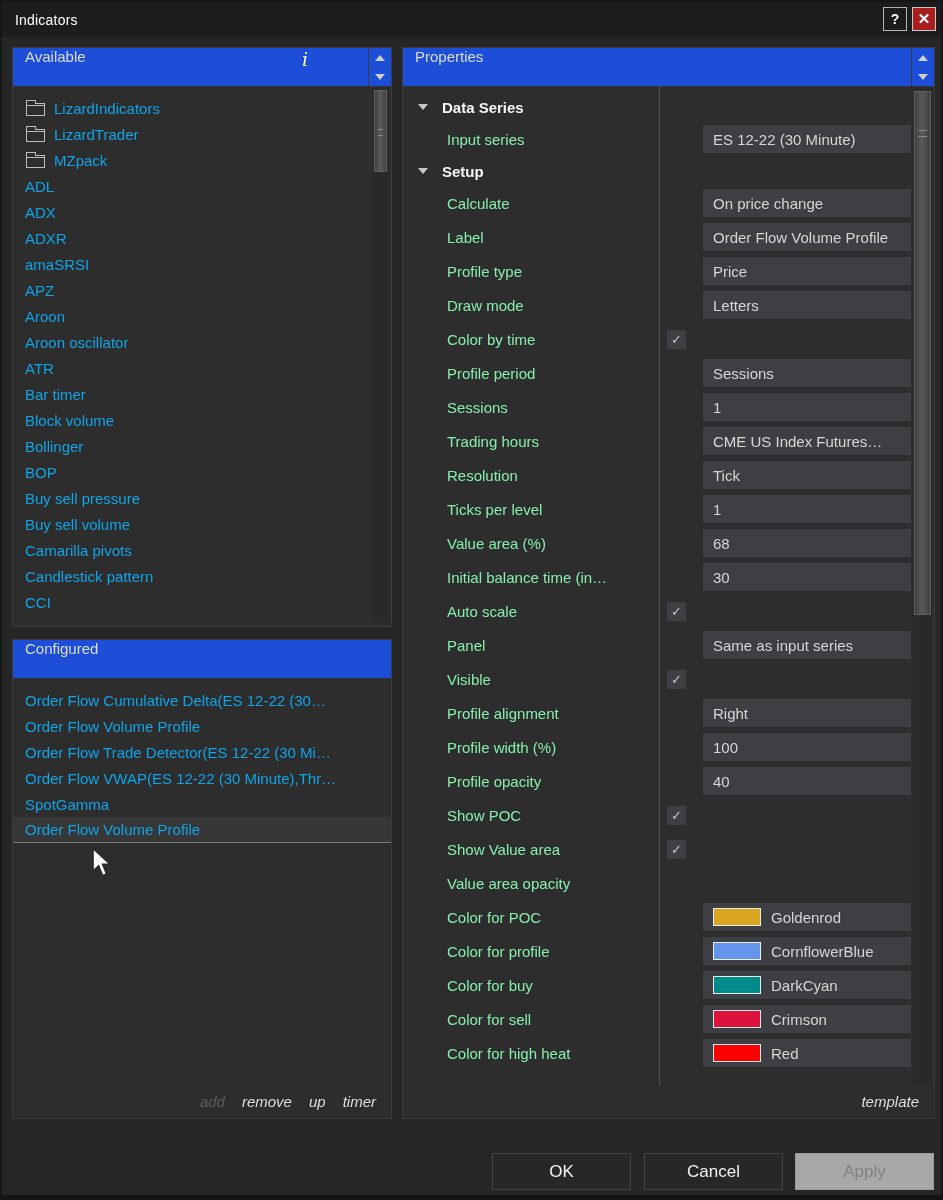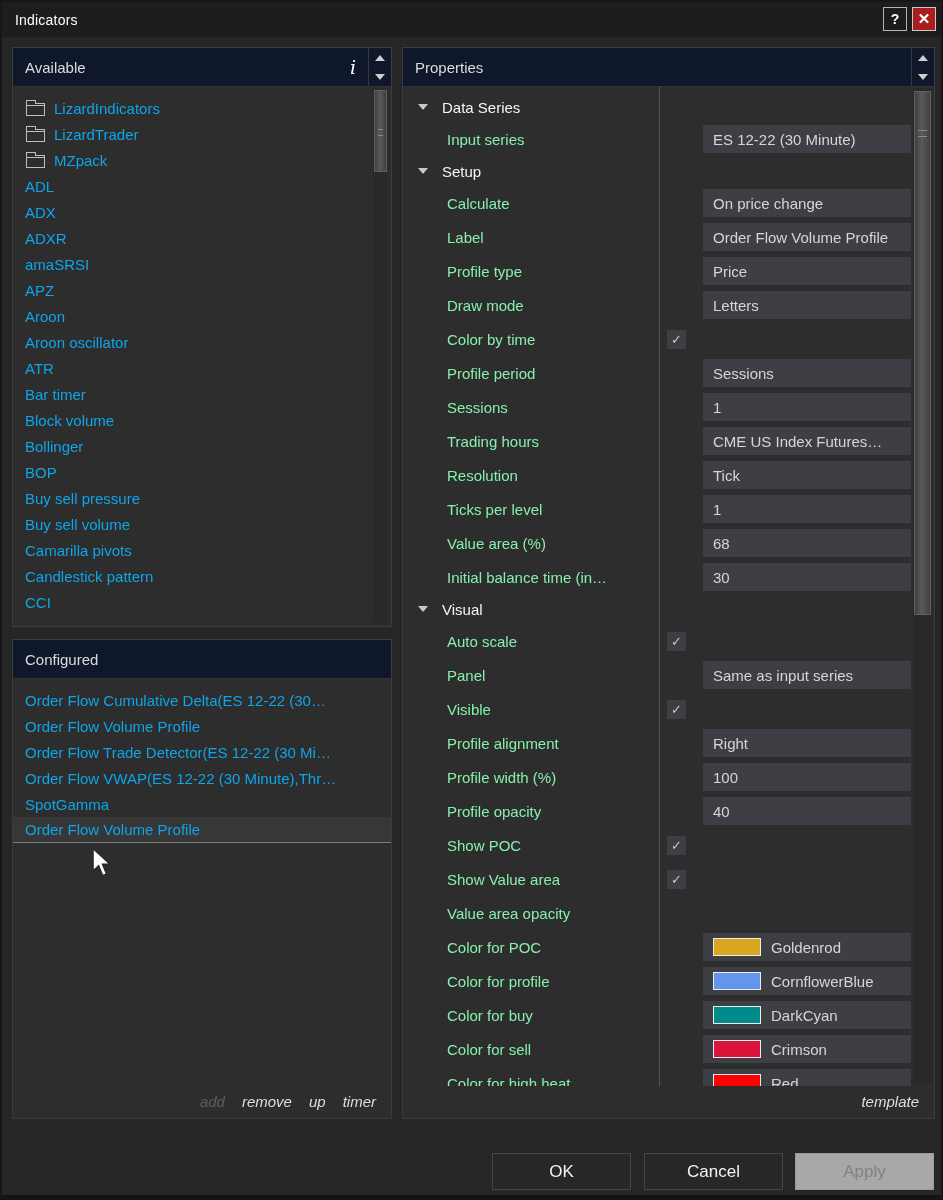--- a/index.html
+++ b/index.html
@@ -11,22 +11,22 @@
   
   .titlebar{position:absolute;left:0;top:0;right:0;height:35px;background:#1d1d1d;display:flex;align-items:center;}
   .window-title{color:#ffffff;font-size:14px;padding-left:13px;letter-spacing:.2px;}
   .tb-btns{position:absolute;right:5px;top:5px;display:flex;gap:5px;}
   .tb-btn{width:24px;height:24px;display:flex;align-items:center;justify-content:center;
     font-weight:bold;font-size:14px;color:#ffffff;box-sizing:border-box;cursor:default;}
   .help-btn{background:#1c1c1c;border:1px solid #b5b5b5;}
   .close-btn{background:#a81d1d;border:1px solid #c9c9c9;font-size:15px;}
   
   .panel{position:absolute;background:#2d2d2d;border:1px solid #3c3c3c;box-sizing:border-box;}
-  .panel-header{position:absolute;left:0;top:0;right:0;height:38px;background:#0f172a;
-    display:flex;align-items:center;color:#dcdcdc;font-size:15px;border-bottom:1px solid #333;}
+  .panel-header{position:absolute;left:0;top:0;right:0;height:38px;background:#1d4ed8;
+    display:flex;color:#dcdcdc;font-size:15px;border-bottom:1px solid #333;gap:48px;}
   .header-label{padding-left:12px;flex:1;white-space:nowrap;}
   .info-icon{font-family:"DejaVu Serif",serif;font-style:italic;font-size:19px;color:#ffffff;padding-right:12px;}
   .spin-col{width:22px;height:100%;border-left:1px solid #3a3a3a;display:flex;flex-direction:column;}
   .spin-btn{flex:1;display:flex;align-items:center;justify-content:center;}
   .tri-up{width:0;height:0;border-left:5px solid transparent;border-right:5px solid transparent;border-bottom:6px solid #cfcfcf;}
   .tri-dn{width:0;height:0;border-left:5px solid transparent;border-right:5px solid transparent;border-top:6px solid #cfcfcf;}
   #available-panel{left:10px;top:45px;width:380px;height:580px;}
   #configured-panel{left:10px;top:637px;width:380px;height:480px;}
   #properties-panel{left:400px;top:45px;width:533px;height:1072px;}
   
@@ -46,21 +46,21 @@
     border-top:1px solid #8a8a8a;border-bottom:1px solid #8a8a8a;}
   #available-thumb{top:2px;height:82px;}
   #properties-scroll{right:2px;top:40px;bottom:34px;width:19px;}
   #properties-thumb{top:3px;height:524px;}
   
   .prop-content{position:absolute;left:0;top:38px;right:23px;bottom:32px;overflow:hidden;padding-top:6px;}
   .col-divider{position:absolute;left:256px;top:0;bottom:0;width:1px;background:#525252;}
   .section-hdr{height:30px;display:flex;align-items:center;cursor:default;}
   .section-hdr .tri{width:0;height:0;border-left:5px solid transparent;border-right:5px solid transparent;
     border-top:6px solid #c9c9c9;margin-left:15px;margin-right:14px;flex:none;}
-  .section-hdr .sec-label{color:#f5f5f5;font-weight:normal;font-size:15px;}
+  .section-hdr .sec-label{color:#f5f5f5;font-weight:bold;font-size:15px;}
   .prow{height:34px;display:flex;align-items:center;}
   .plabel{width:256px;flex:none;padding-left:44px;box-sizing:border-box;color:#86efac;font-size:15px;
     white-space:nowrap;overflow:hidden;}
   .pvalue{flex:1;display:flex;align-items:center;padding-left:8px;position:relative;}
   .field{position:relative;width:237px;height:28px;background:#3e3e45;display:flex;align-items:center;
     padding:0 10px;box-sizing:border-box;color:#d6d6d6;font-size:15px;white-space:nowrap;overflow:hidden;margin-left:36px;}
   .chevron{position:absolute;right:9px;top:50%;width:8px;height:8px;margin-top:-6px;
     border-left:2px solid #c9c9c9;border-bottom:2px solid #c9c9c9;transform:rotate(-45deg);}
   .checkbox{width:19px;height:19px;background:#3e3e45;display:flex;align-items:center;justify-content:center;
     color:#c8c8c8;font-size:13px;}
@@ -333,24 +333,20 @@
           </div>
         </div>
         <div class="prow">
           <div class="plabel">Initial balance time (in…</div>
           <div class="pvalue">
             <div class="field">
               <span>30</span>
             </div>
           </div>
         </div>
-        <div class="section-hdr">
-          <div class="tri"></div>
-          <span class="sec-label">Visual</span>
-        </div>
         <div class="prow">
           <div class="plabel">Auto scale</div>
           <div class="pvalue">
             <div class="checkbox">
               <span>✓</span>
             </div>
           </div>
         </div>
         <div class="prow">
           <div class="plabel">Panel</div>

